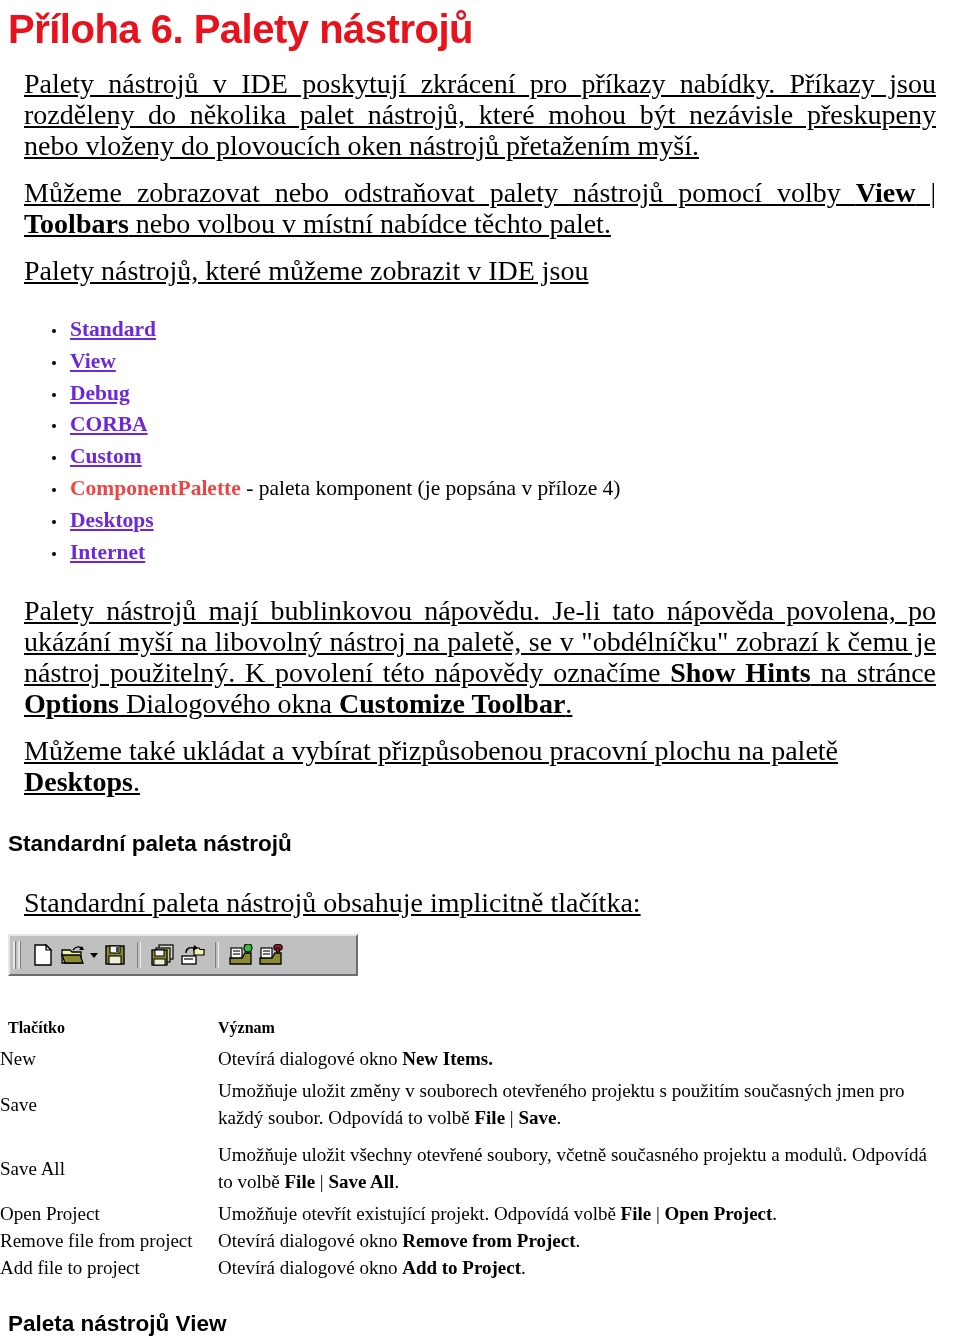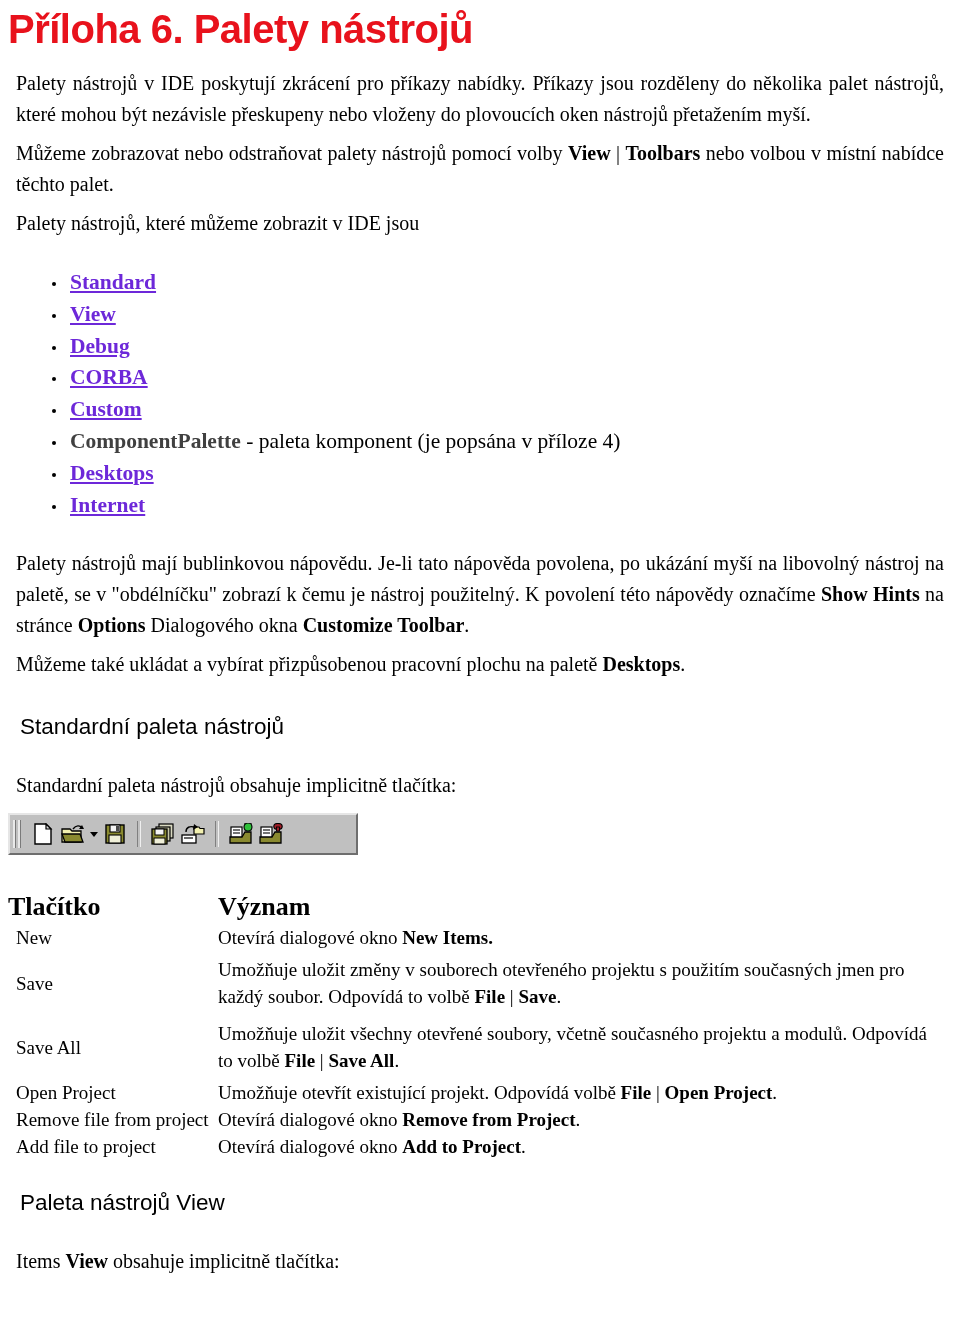--- a/index.html
+++ b/index.html
@@ -35,25 +35,26 @@
     padding: 6px 0 0 8px;
     letter-spacing: -0.5px;
     white-space: nowrap;
   }
 
   
   .body-block {
     padding: 0 8px 0 8px;
   }
   p.para {
-    font-size: 20px;
+    font-size: 28px;
     line-height: 31px;
-    margin: 8px;
+    margin: 16px;
     text-align: left;
     color: #000;
+    text-decoration: underline;
   }
   p.para.first {
     margin-top: 16px;
     text-indent: 0;
   }
   p.para.justified {
     text-align: justify;
     text-justify: inter-word;
   }
   .b { font-weight: bold; }
@@ -82,30 +83,30 @@
     border-radius: 50%;
   }
   .lnk {
     color: #6d28d9;
     font-weight: bold;
     text-decoration: underline;
     cursor: pointer;
   }
   .plain-bold {
     font-weight: bold;
-    color: #404040;
+    color: #ef4444;
   }
 
   
   h2.section-heading {
     font-family: "Liberation Sans", "DejaVu Sans", sans-serif;
-    font-weight: normal;
+    font-weight: bold;
     font-size: 22.5px;
     line-height: 26px;
-    margin: 12px;
+    margin: 0;
     padding: 0 0 0 8px;
     color: #000;
   }
 
   
   .toolbar-wrap {
     padding-left: 8px;
     margin-top: 12px;
   }
   .toolbar {
@@ -180,27 +181,27 @@
   table.btn-table th,
   table.btn-table td {
     border: 0;
     padding: 0;
     vertical-align: middle;
     font-size: 19px;
     line-height: 27px;
     text-align: left;
   }
   table.btn-table th {
-    font-size: 26px;
+    font-size: 16px;
     font-weight: bold;
     padding-bottom: 4px;
   }
   table.btn-table col.c1 { width: 218px; }
   table.btn-table col.c2 { width: 734px; }
-  table.btn-table td.c-key { padding-left: 16px; padding-right: 6px; }
+  table.btn-table td.c-key { padding-left: 0; padding-right: 6px; }
   table.btn-table th.h-key { padding-left: 8px; }
   table.btn-table td.c-desc,
   table.btn-table th.h-desc { padding-right: 6px; }
   tr.row-tall td { padding-top: 5px; padding-bottom: 5px; }
 </style>
 </head>
 <body>
 
 <div class="page">
 

